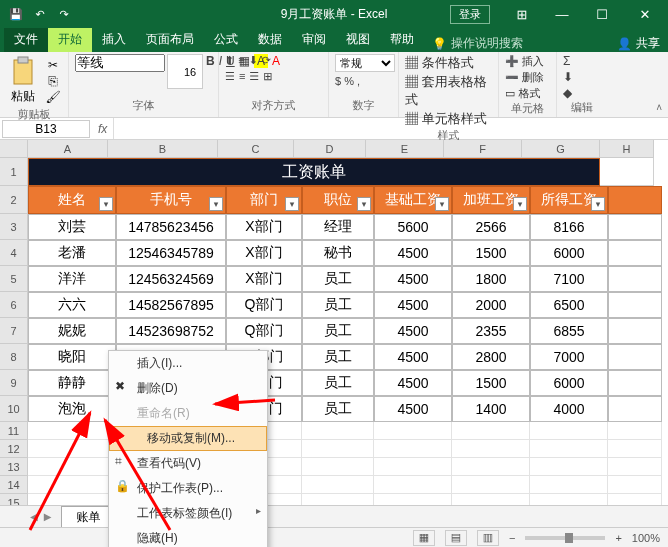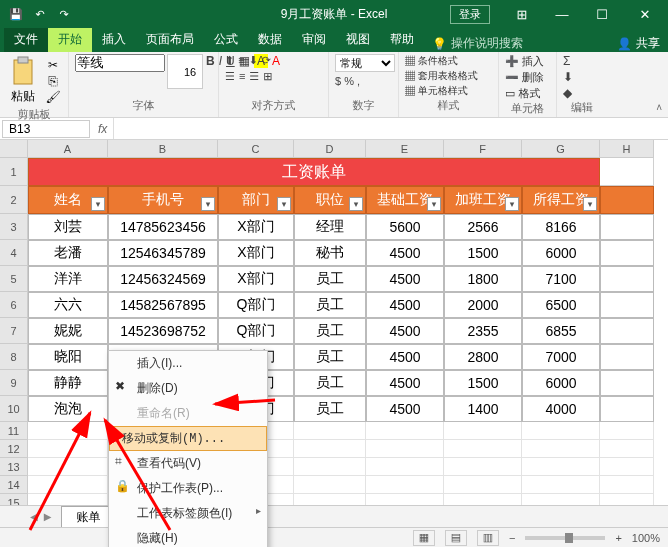--- a/index.html
+++ b/index.html
@@ -29,52 +29,52 @@
 .ribbon .bigbtn { display: flex; flex-direction: column; align-items: center; justify-content: center; padding: 2px 4px; }
 .ribbon .bigbtn svg { margin-bottom: 2px; }
 .ribbon .smallcol { display: flex; flex-direction: column; gap: 2px; padding-top: 4px; }
 .ribbon .smallbtn { width: 18px; height: 14px; display: flex; align-items: center; justify-content: center; }
 .ribbon select, .ribbon input.sz { font-size: 11px; border: 1px solid #ccc; background: #fff; }
 .ribbon .fontname { width: 90px; height: 18px; }
 .ribbon .fontsize { width: 36px; height: 35px; padding-left: 16px; }
 .ribbon .collapse { position: absolute; right: 6px; bottom: 4px; color: #666; font-size: 10px; }
 
 .formula-bar { height: 22px; display: flex; align-items: center; border-bottom: 1px solid #d4d4d4; }
-.namebox { width: 88px; border: 1px solid #ccc; margin: 2px; padding: 1px 6px; font-size: 12px; background:#fff; }
+.namebox { width: 88px; border: 1px solid #ccc; margin: 2px; padding: 1px 6px; font-size: 12px; background:#fff;text-align:center; }
 .fx { padding: 0 6px; color: #666; font-style: italic; }
 .fcontent { flex: 1; border-left: 1px solid #ddd; height: 100%; }
 
 .sheet-area { position: relative; }
 .colheads { display: flex; margin-left: 28px; }
 .colheads .ch { background: #e6e6e6; border-right: 1px solid #ccc; border-bottom: 1px solid #ccc; text-align: center; font-size: 11px; color: #555; height: 18px; line-height: 18px; }
 .colheads .ch.A{width:80px}.colheads .ch.B{width:110px}.colheads .ch.C{width:76px}.colheads .ch.D{width:72px}.colheads .ch.E{width:78px}.colheads .ch.F{width:78px}.colheads .ch.G{width:78px}.colheads .ch.H{width:54px}
 .selectall { position: absolute; left:0; top:0; width:28px; height:18px; background:#e6e6e6; border-right:1px solid #ccc; border-bottom:1px solid #ccc;}
 
 .gridrows { }
 .gridrow { display: flex; }
 .gridrow .rh { width: 28px; background: #e6e6e6; border-right: 1px solid #ccc; border-bottom: 1px solid #ccc; text-align: center; font-size: 11px; color: #555; display:flex; align-items:center; justify-content:center; }
 .gridrow .cell { border-right: 1px solid #d0d0d0; border-bottom: 1px solid #d0d0d0; display: flex; align-items: center; justify-content: center; font-size: 13px; position: relative; }
-.gridrow .cell.A{width:80px}.gridrow .cell.B{width:110px}.gridrow .cell.C{width:76px}.gridrow .cell.D{width:72px}.gridrow .cell.E{width:78px}.gridrow .cell.F{width:78px}.gridrow .cell.G{width:78px}.gridrow .cell.H{width:54px}
+.gridrow .cell.A{width:88px}.gridrow .cell.B{width:110px}.gridrow .cell.C{width:76px}.gridrow .cell.D{width:72px}.gridrow .cell.E{width:78px}.gridrow .cell.F{width:78px}.gridrow .cell.G{width:78px}.gridrow .cell.H{width:54px}
 
 .row1 { height: 28px; }
-.row1 .titlecell { width: 572px; background: #ef4444; color: #fff; font-size: 16px; border: 1px solid #c55d1e; border-right:1px solid #c55d1e; display:flex; align-items:center; justify-content:center;}
+.row1 .titlecell { width: 572px; background: #0f172a; color: #fff; font-size: 16px; border: 1px solid #c55d1e; border-right:1px solid #c55d1e; display:flex; align-items:center; justify-content:center;}
 .row2 { height: 28px; }
 .row2 .hdr { background: #ec7830; color: #fff; font-size: 14px; border: 1px solid #c55d1e; box-sizing:border-box; position:relative;}
 .row2 .hdr .flt { position:absolute; right:2px; bottom:2px; width:14px; height:14px; background:#fff; border:1px solid #999; display:flex; align-items:center; justify-content:center; color:#555; font-size:9px;}
 .datarow { height: 26px; }
 .datarow .cell { border: 1px solid #bbb; box-sizing:border-box; font-size: 14px; }
 .emptyrow { height: 18px; }
 .emptyrow .cell { border-right:1px solid #e3e3e3; border-bottom:1px solid #e3e3e3;}
 
 .selected-cell { position:absolute; border:2px solid #217346; pointer-events:none; }
 
 .context-menu { position: absolute; background: #fcfcfc; border: 1px solid #c6c6c6; box-shadow: 2px 2px 6px rgba(0,0,0,0.25); width: 160px; font-size: 12px; z-index: 50; }
 .context-menu .mi { padding: 4px 8px 4px 28px; position: relative; color: #333; }
 .context-menu .mi.disabled { color: #aaa; }
-.context-menu .mi.highlight { background: #fde2b5; border: 1px solid #e5a13a; padding: 3px 7px 3px 12px; font-family: Liberation Mono, monospace; }
+.context-menu .mi.highlight { background: #fde2b5; border: 1px solid #e5a13a; padding: 3px 7px 3px 37px; }
 .context-menu .mi .micon { position:absolute; left:6px; top:3px; width:14px; height:14px; }
 .context-menu .mi.arrow::after { content:"▸"; position:absolute; right:6px; color:#666; font-size:10px;}
 
 .arrow-overlay { position:absolute; pointer-events:none; z-index:60; }
 
 .tabs-bar { position:absolute; bottom:20px; left:0; right:0; height:22px; background:#f3f3f3; border-top:1px solid #ccc; display:flex; align-items:center; padding-left:28px;}
 .tabs-bar .nav { display:flex; gap:2px; margin-right:8px;}
 .tabs-bar .nav span{color:#888; font-size:10px; padding:0 2px;}
 .tabs-bar .sheet-tab { background:#fff; border:1px solid #aaa; border-bottom:none; padding:2px 14px; font-size:12px;}
 .tabs-bar .addsheet { margin-left:6px; width:18px; height:18px; border:1px solid #ccc; border-radius:50%; display:flex; align-items:center; justify-content:center; color:#666; font-size:14px;}
@@ -180,21 +180,21 @@
       <select style="width:60px;height:18px"><option>常规</option></select>
       <div style="display:flex;gap:3px;color:#444">
           <span>$</span>
           <span>%</span>
           <span>,</span>
         </div>
     </div>
     <div class="glabel">数字</div>
   </div>
   <div class="group" style="width:100px">
-    <div class="gbody" style="flex-direction:column;gap:1px;font-size:10px;color:#333">
+    <div class="gbody" style="flex-direction:column;gap:1px;font-size:13px;color:#333">
       <span>▦ <span>条件格式</span></span>
       <span>▦ <span>套用表格格式</span></span>
       <span>▦ <span>单元格样式</span></span>
     </div>
     <div class="glabel">样式</div>
   </div>
   <div class="group" style="width:58px">
     <div class="gbody" style="flex-direction:column;gap:1px;font-size:11px;color:#333">
       <span>➕ <span>插入</span></span>
       <span>➖ <span>删除</span></span>

